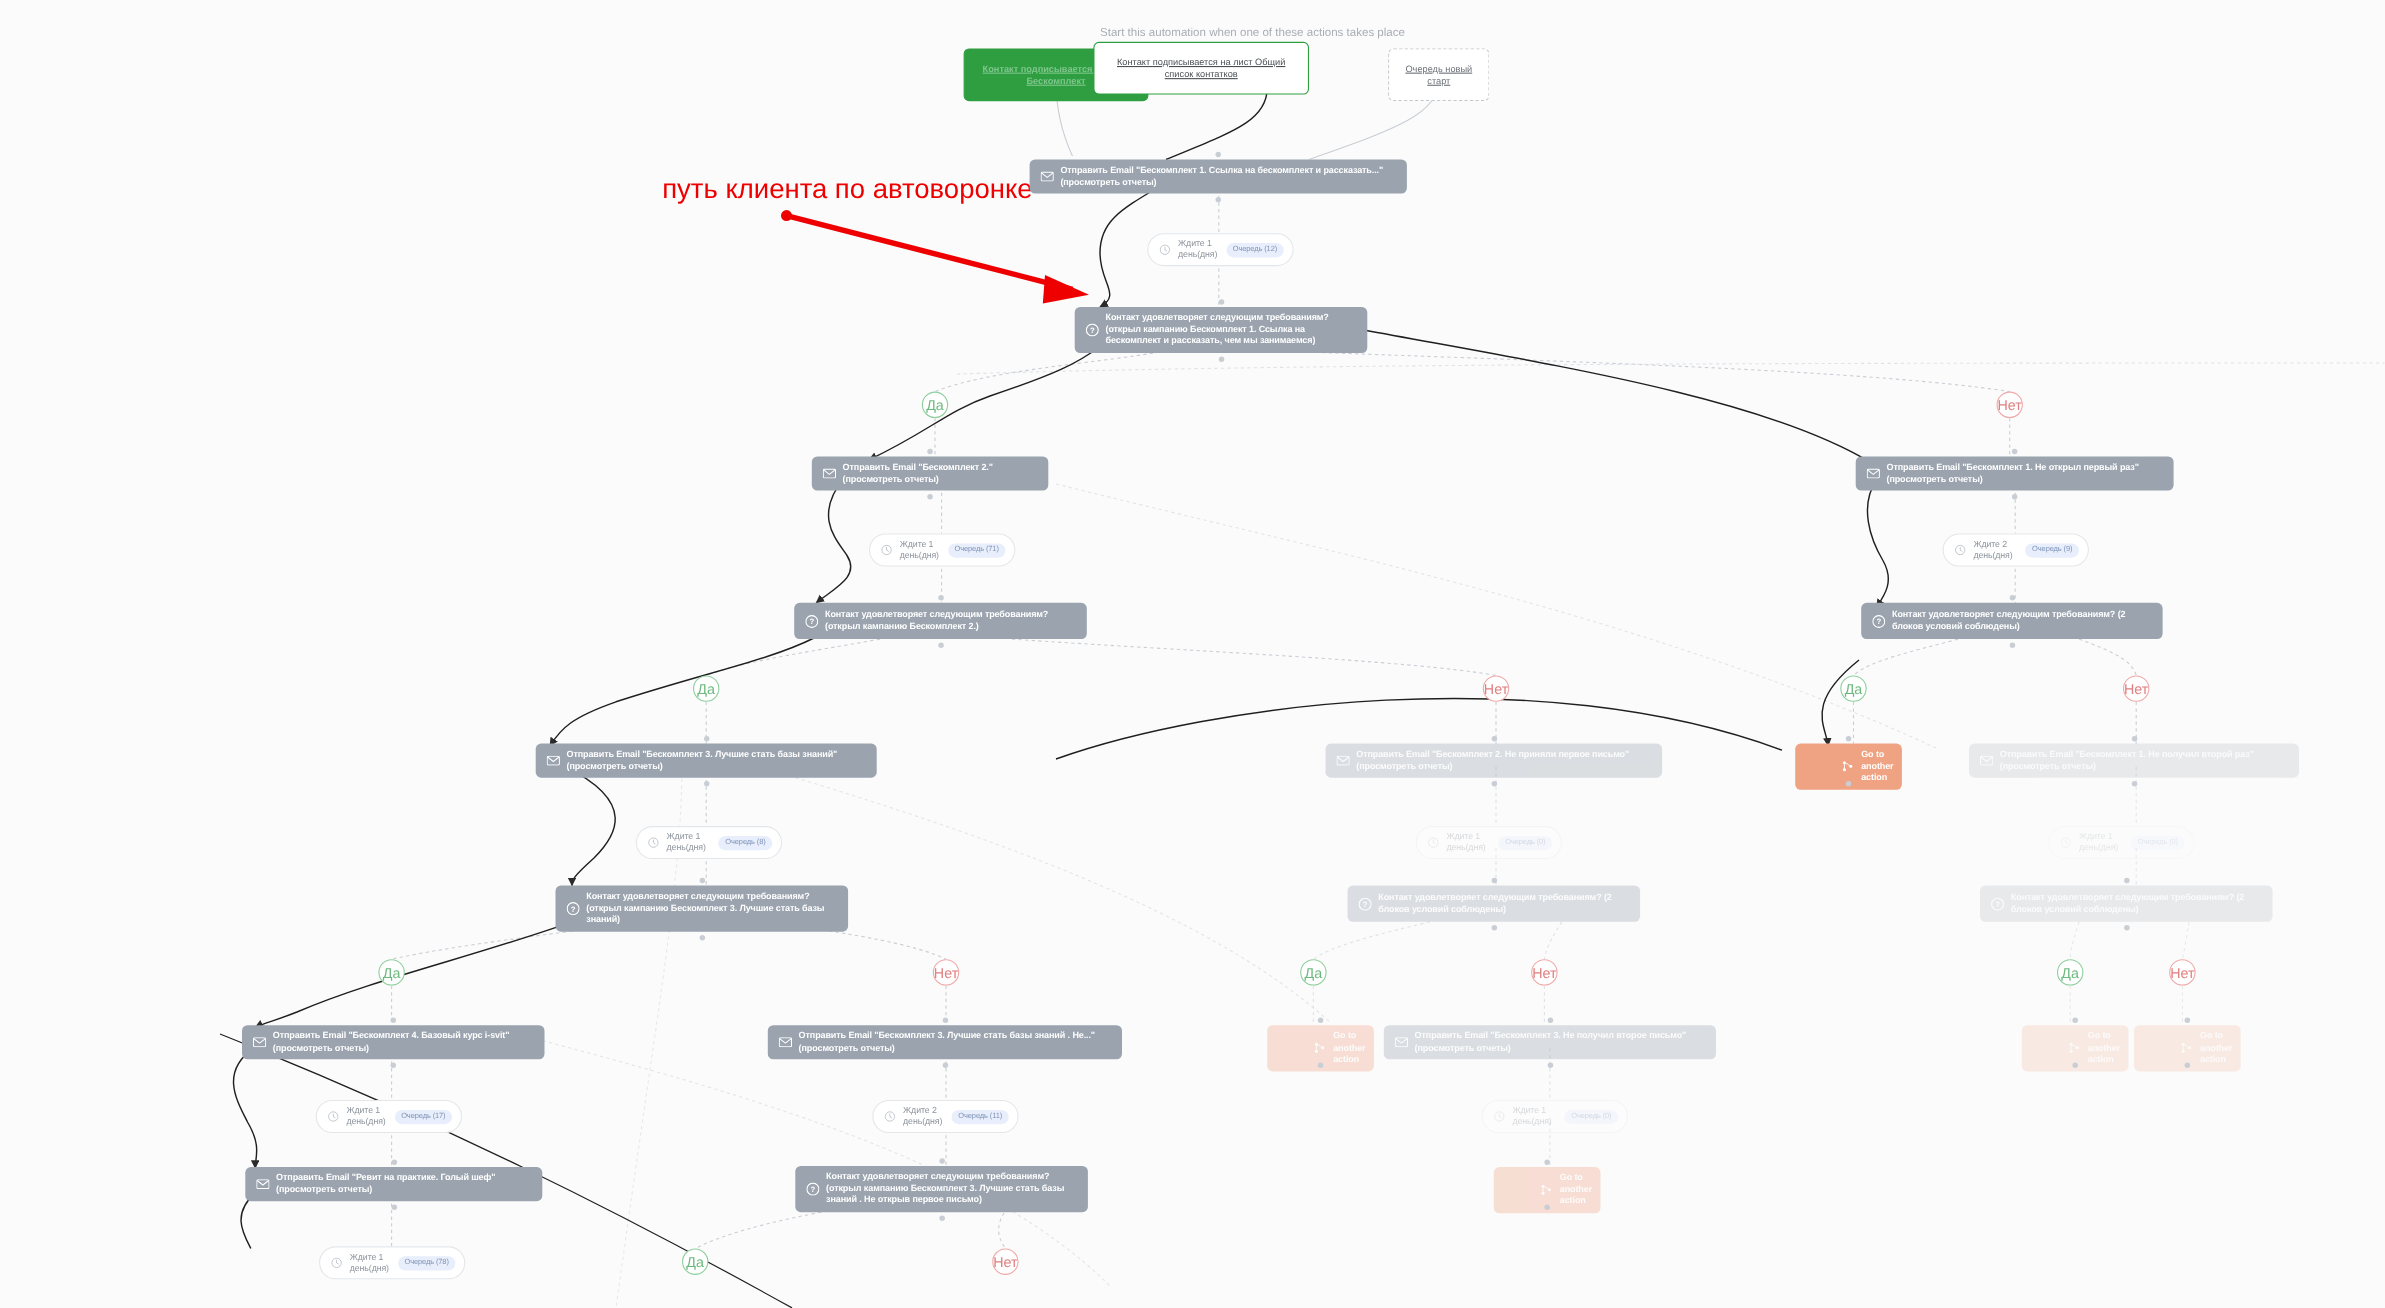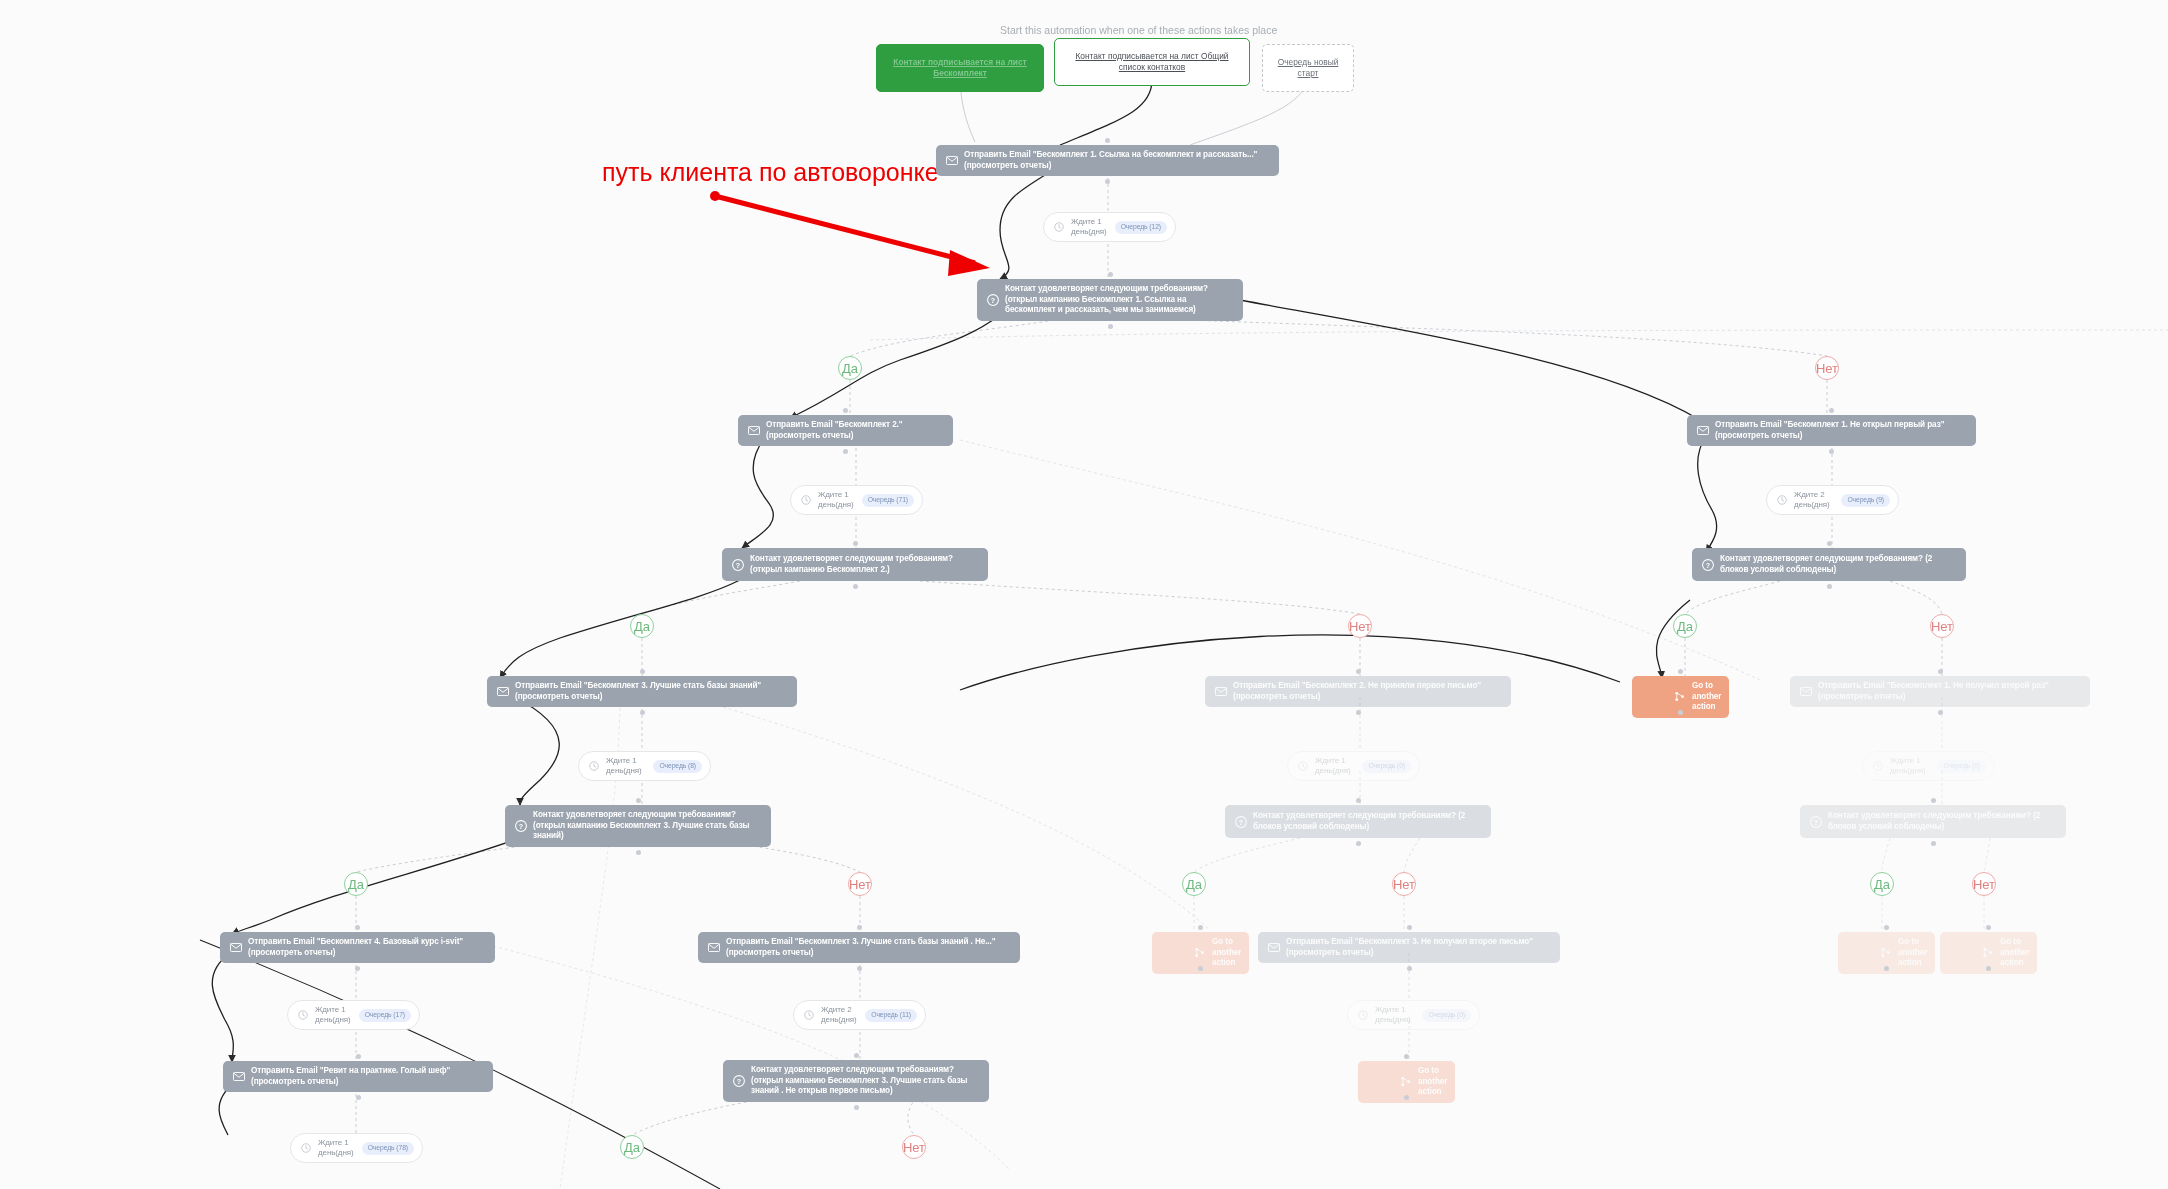--- a/index.html
+++ b/index.html
@@ -235,21 +235,21 @@
     <path d="M715,196 L975,263" stroke="#ee0000" stroke-width="5" fill="none"></path>
     <path d="M950,250 L990,268 L948,276 z" fill="#ee0000"></path>
   </svg>
 
   <div class="start-caption" style="left:1000px; top:24px;">Start this automation when one of these actions takes place</div>
 
   <div class="start-btn start-filled" style="left:876px; top:44px; width:168px; height:28px;">
     <span>Контакт подписывается на лист Бескомплект</span>
   </div>
 
-  <div class="start-btn start-outline" style="left:1054px; top:38px; width:196px; height:40px;">
+  <div class="start-btn start-outline" style="left:994px; top:38px; width:196px; height:40px;">
     <span>Контакт подписывается на лист Общий список контатков</span>
   </div>
 
   <div class="start-btn start-dashed" style="left:1262px; top:44px; width:92px; height:28px;">
     <span>Очередь новый старт</span>
   </div>
 
   <div class="annot-text" style="left:602px; top:158px;">путь клиента по автоворонке</div>
 
   <div id="node-layer">

